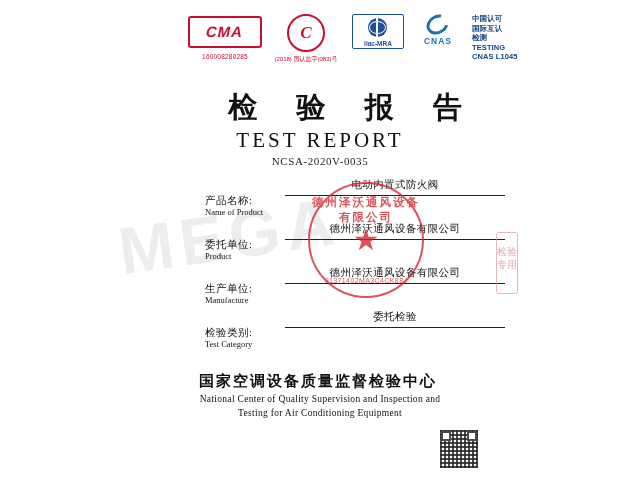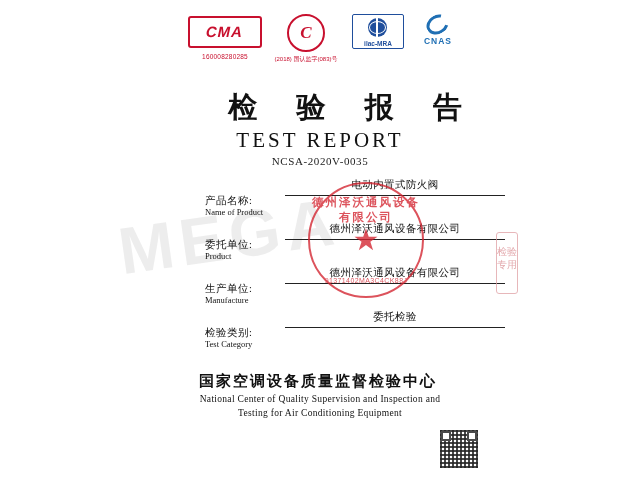--- a/index.html
+++ b/index.html
@@ -442,20 +442,27 @@
       </div>
     </div>
 
     <div class="mark cnas-wrap">
       <div class="cnas-box">
         <div class="cnas-swoosh"></div>
         <div class="cnas-label">CNAS</div>
       </div>
     </div>
 
+    <div class="mark cnas-text">
+      <div class="cn">中国认可</div>
+      <div class="cn">国际互认</div>
+      <div class="cn">检测</div>
+      <div>TESTING</div>
+      <div>CNAS L1045</div>
+    </div>
   </div>
 
   <div class="title-cn">检 验 报 告</div>
   <div class="title-en">TEST REPORT</div>
   <div class="report-no">NCSA-2020V-0035</div>
 
   <div class="watermark">MEGA</div>
 
   <div class="fields">
 

